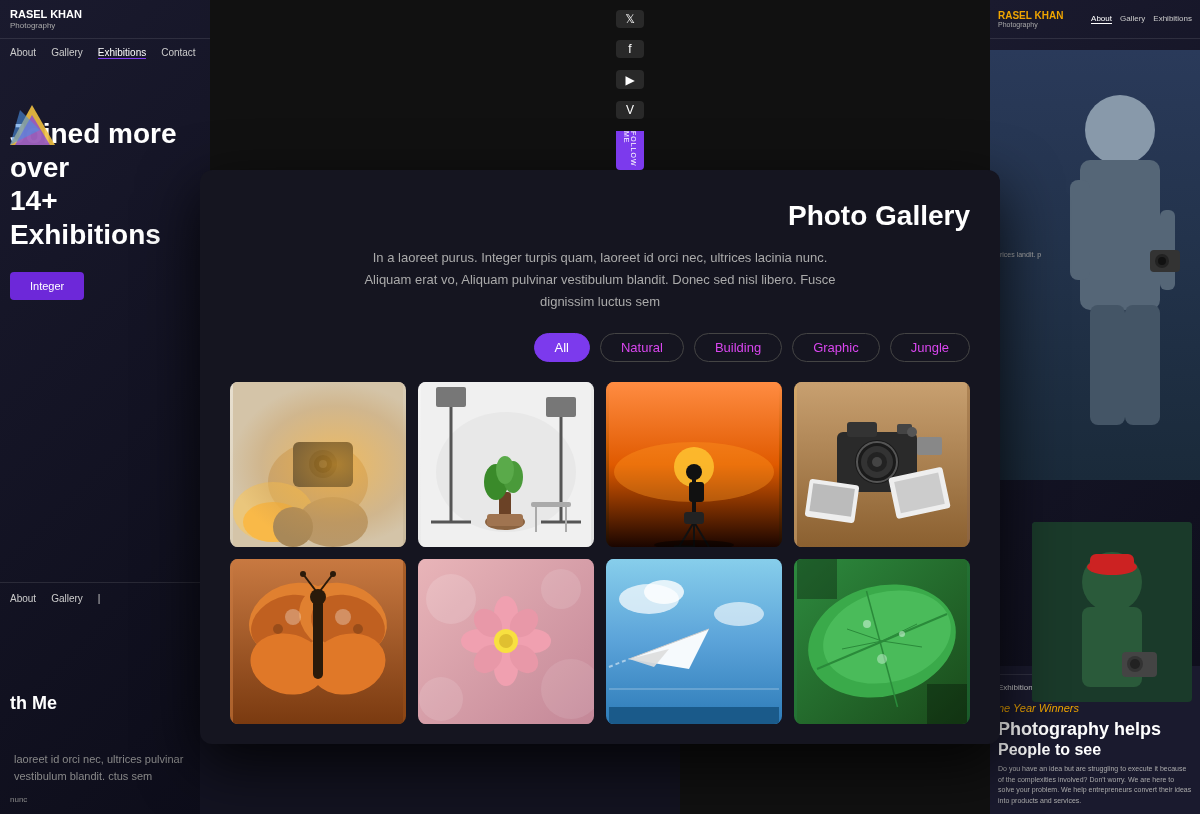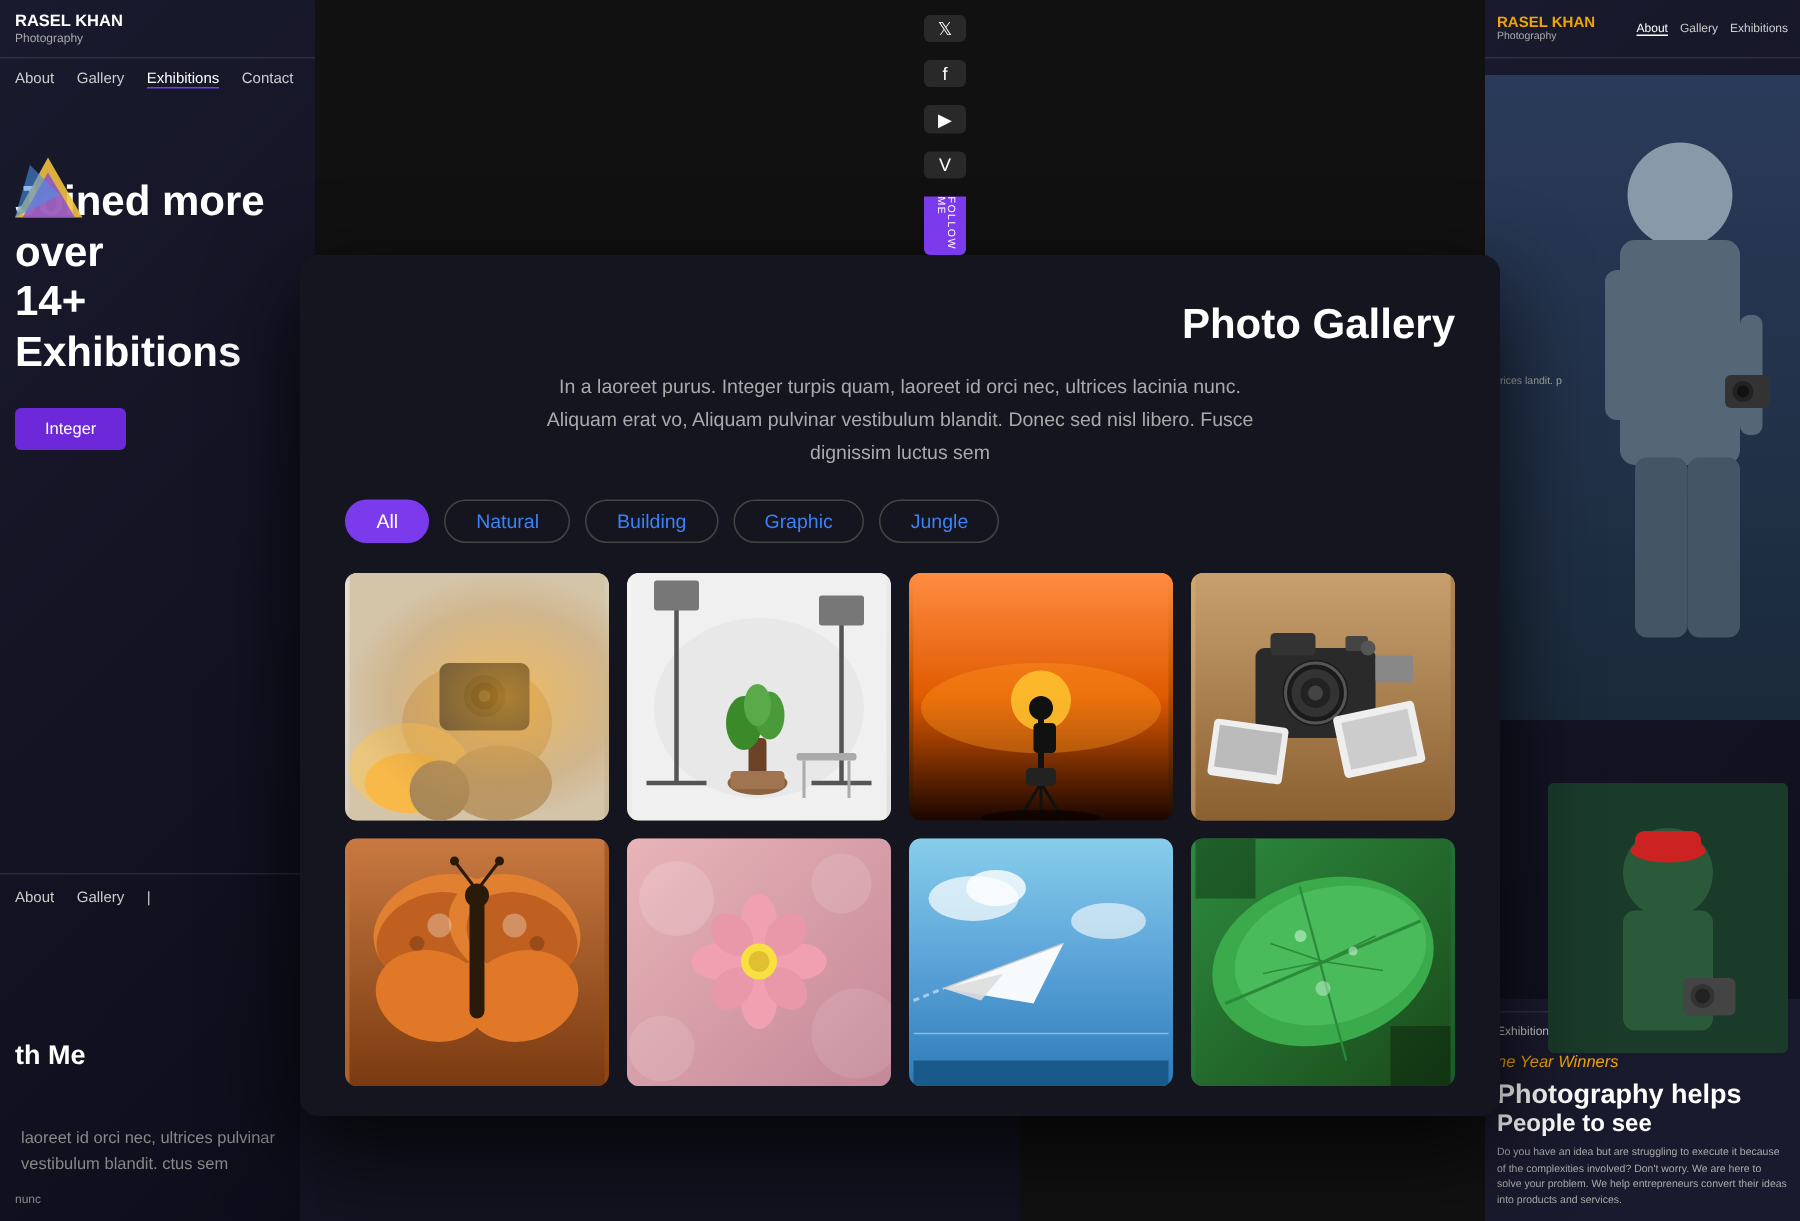--- a/index.html
+++ b/index.html
@@ -90,27 +90,27 @@
       width: 800px;
       background: #151520;
       border-radius: 12px;
       padding: 30px 30px 20px 30px;
       z-index: 10;
       box-shadow: 0 20px 60px rgba(0,0,0,0.8);
     }
     .modal-title { text-align: right; color: #fff; font-size: 28px; margin-bottom: 15px; }
     .modal-title strong { font-weight: 800; }
     .modal-desc { text-align: center; color: #aaa; font-size: 13px; line-height: 1.7; max-width: 500px; margin: 0 auto 20px auto; }
-    .filter-tabs { display: flex; justify-content: flex-start; gap: 10px; margin-bottom: 20px; }
+    .filter-tabs { display: flex; justify-content: flex-end; gap: 10px; margin-bottom: 20px; }
     .filter-tab {
       padding: 6px 20px;
       border-radius: 20px;
       border: 1px solid #444;
       background: transparent;
-      color: #3b82f6;
+      color: #d946ef;
       font-size: 13px;
       cursor: pointer;
     }
     .filter-tab.active { background: #7c3aed; border-color: #7c3aed; color: #fff; }
     .gallery-grid { display: grid; grid-template-columns: repeat(4, 1fr); gap: 12px; }
     .gallery-item {
       border-radius: 8px;
       overflow: hidden;
       height: 165px;
       position: relative;

